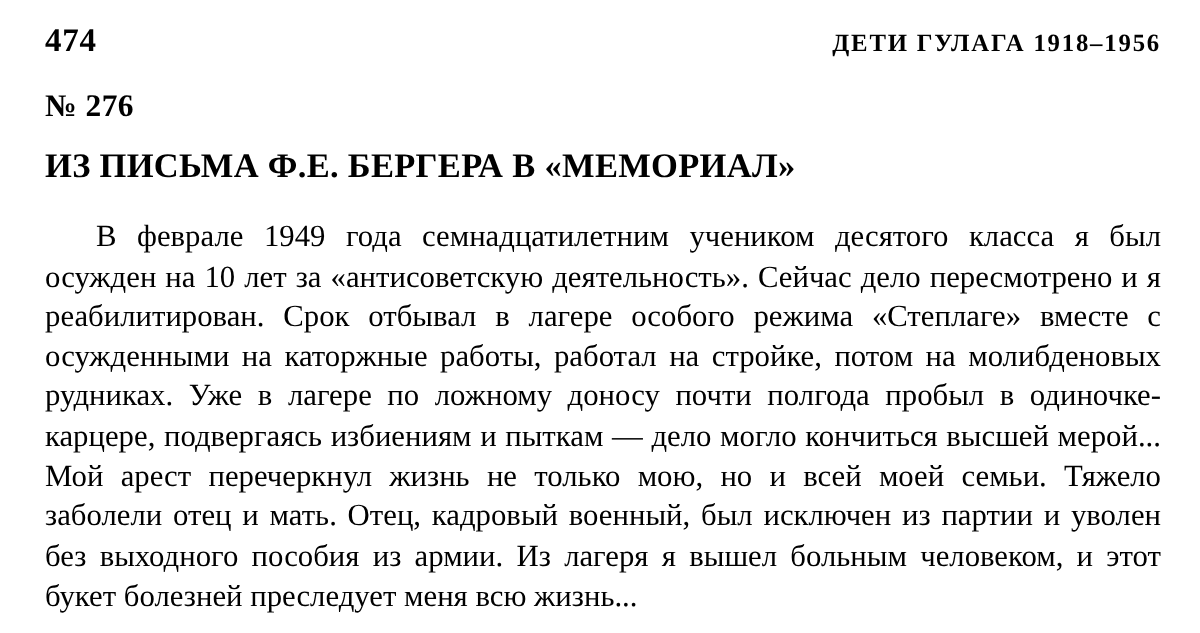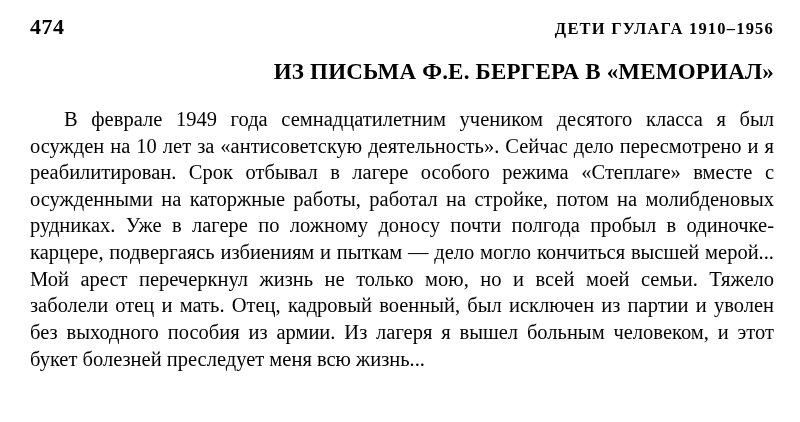--- a/index.html
+++ b/index.html
@@ -52,41 +52,41 @@
     font-size: 21px;
     letter-spacing: 0.3px;
     margin-bottom: 2px;
   }
   .doc-title {
     font-family: "Liberation Serif", serif;
     font-weight: bold;
     font-size: 23px;
     letter-spacing: 0.2px;
     margin-bottom: 14px;
-    text-align: right;
   }
   
   .body-text {
     font-family: Liberation Serif, serif;
     font-size: 20.5px;
     line-height: 1.30;
     text-align: justify;
     text-indent: 34px;
     hyphens: manual;
   }
 </style>
 </head>
 <body>
 
 <div class="page">
 
   <div class="running-head">
     <span class="folio">474</span>
-    <span class="head-title">ДЕТИ ГУЛАГА 1910–1956</span>
+    <span class="head-title">ДЕТИ ГУЛАГА 1918–1956</span>
   </div>
 
   <hr class="rule">
 
+  <div class="doc-number">№ 276</div>
   <h1 class="doc-title">ИЗ ПИСЬМА Ф.Е. БЕРГЕРА В «МЕМОРИАЛ»</h1>
 
   <p class="body-text">В феврале 1949 года семнадцатилетним учеником десятого класса я был осужден на 10 лет за «антисоветскую деятельность». Сейчас дело пересмотрено и я реабилитирован. Срок отбывал в лагере особого режима «Степлаге» вместе с осужденными на каторжные работы, работал на стройке, потом на молибденовых рудниках. Уже в лагере по ложному доносу почти полгода пробыл в одиночке-карцере, подвергаясь избиениям и пыткам — дело могло кончиться высшей мерой... Мой арест перечеркнул жизнь не только мою, но и всей моей семьи. Тяжело заболели отец и мать. Отец, кадровый военный, был исключен из партии и уволен без выходного пособия из армии. Из лагеря я вышел больным человеком, и этот букет болезней преследует меня всю жизнь...</p>
 
 </div>
 
 </body></html>

